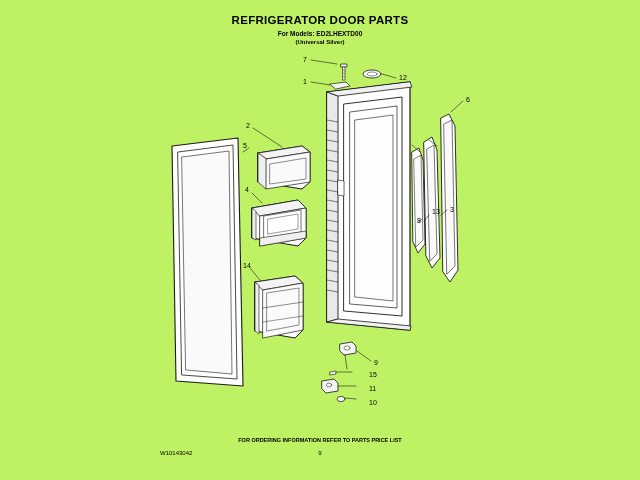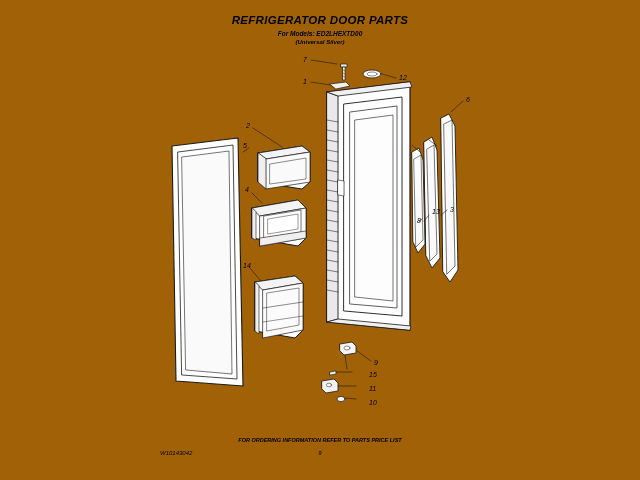--- a/index.html
+++ b/index.html
@@ -4,25 +4,24 @@
 <style>
   html, body {
     margin: 0;
     padding: 0;
     background: #ffffff;
   }
   #page {
     position: relative;
     width: 640px;
     height: 480px;
-    background: #a16207;
+    background: #bef264;
     font-family: "Liberation Sans", sans-serif;
     color: #000000;
     overflow: hidden;
-    font-style: italic;
   }
   .title {
     position: absolute;
     top: 14px;
     left: 0;
     width: 640px;
     text-align: center;
     font-size: 11.5px;
     font-weight: bold;
     letter-spacing: 0.3px;

